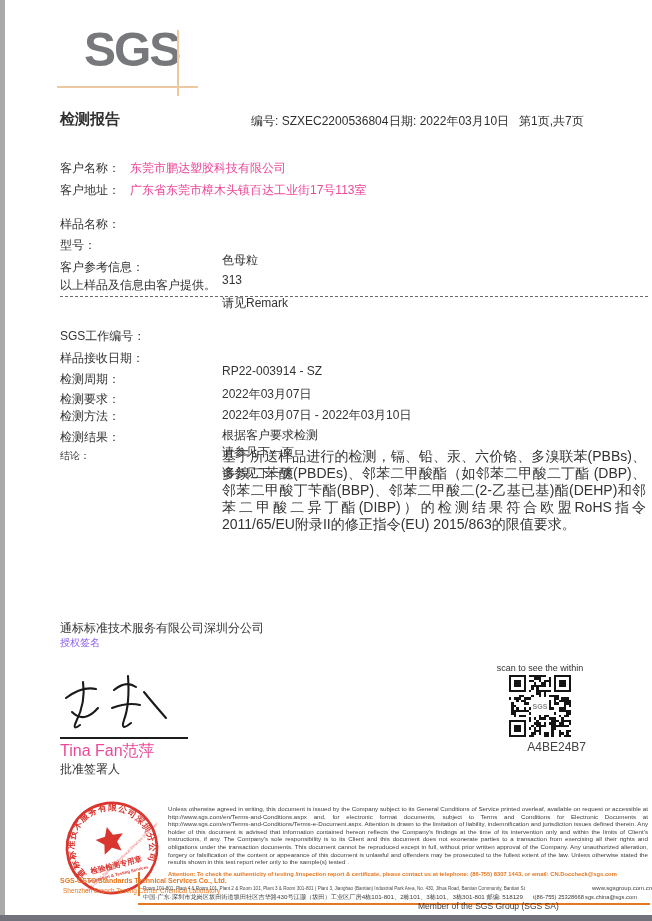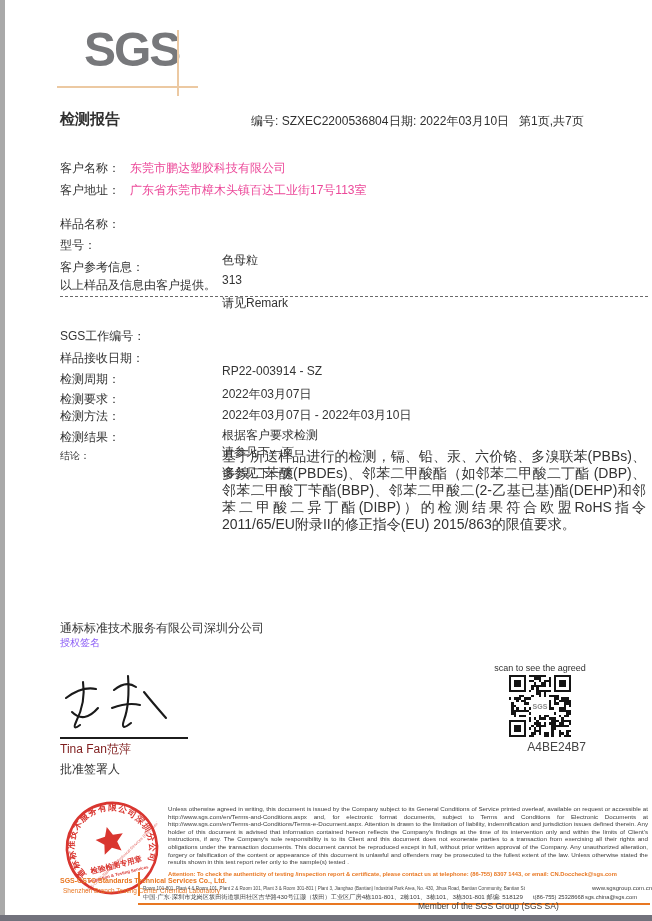--- a/index.html
+++ b/index.html
@@ -28,21 +28,21 @@
   .dashed{left:60px;top:296px;width:588px;height:0;border-top:1px dashed #6a6a6a;}
 
   .concl-lbl{left:60px;top:449px;font-size:10px;color:#333;}
   .concl-txt{left:222px;top:448px;width:424px;font-size:14px;line-height:17px;color:#333;text-align:justify;}
 
   
   .sig-company{left:60px;top:620px;font-size:12px;color:#333;}
   .sig-auth{left:60px;top:636px;font-size:10px;color:#8b5cf6;}
   .sig-draw{left:58px;top:662px;width:140px;height:78px;}
   .sig-underline{left:60px;top:737px;width:128px;height:2px;background:#1c1c1c;}
-  .sig-name{left:60px;top:741px;font-size:12px;color:#7f1d1d;}
+  .sig-name{left:60px;top:741px;font-size:16px;color:#ec4899;}
   .sig-title{left:60px;top:761px;font-size:12px;color:#333;}
 
   
   .qr-caption{left:494px;top:663px;width:92px;text-align:center;font-size:9px;color:#333;}
   .qr-box{left:509px;top:675px;width:62px;height:62px;}
   .qr-box svg{width:62px;height:62px;shape-rendering:crispEdges;}
   .qr-center{position:absolute;left:50%;top:50%;transform:translate(-50%,-50%);
     background:#fff;color:#8a8a8a;font-size:7px;font-weight:bold;padding:0 1px;letter-spacing:0;}
   .qr-code-text{left:494px;top:740px;width:92px;text-align:right;font-size:12px;color:#444;}
 
@@ -149,21 +149,21 @@
       <path d="M56 28 q12 -10 22 -3"></path>
       <path d="M70 14 q2 28 -4 44 q-4 12 7 3"></path>
       <path d="M54 46 q16 -6 28 -3"></path>
       <path d="M86 30 q8 10 22 26"></path>
     </svg>
   </div>
   <div class="abs sig-underline"></div>
   <div class="abs sig-name">Tina Fan范萍</div>
   <div class="abs sig-title">批准签署人</div>
 
-  <div class="abs qr-caption">scan to see the agreed</div>
+  <div class="abs qr-caption">scan to see the within</div>
   <div class="abs qr-box">
     <svg viewBox="0 0 25 25" xmlns="http://www.w3.org/2000/svg">
         <rect x="0" y="0" width="25" height="25" fill="#ffffff"></rect>
         <rect x="8" y="0" width="1" height="1" fill="#141414"></rect>
         <rect x="9" y="0" width="1" height="1" fill="#141414"></rect>
         <rect x="10" y="0" width="1" height="1" fill="#141414"></rect>
         <rect x="11" y="0" width="1" height="1" fill="#141414"></rect>
         <rect x="12" y="0" width="1" height="1" fill="#141414"></rect>
         <rect x="13" y="0" width="1" height="1" fill="#141414"></rect>
         <rect x="14" y="0" width="1" height="1" fill="#141414"></rect>

